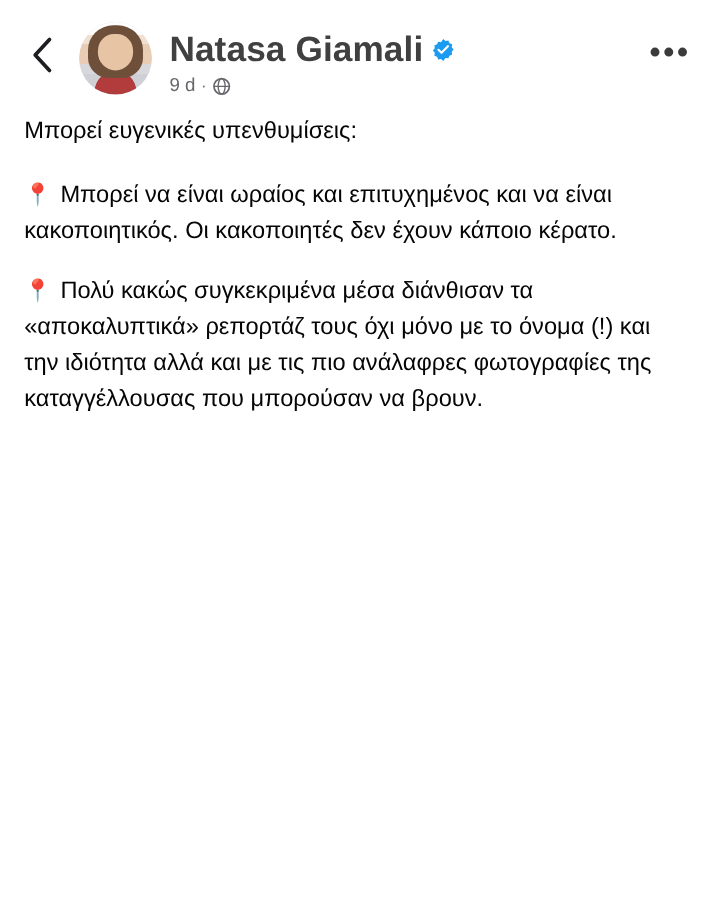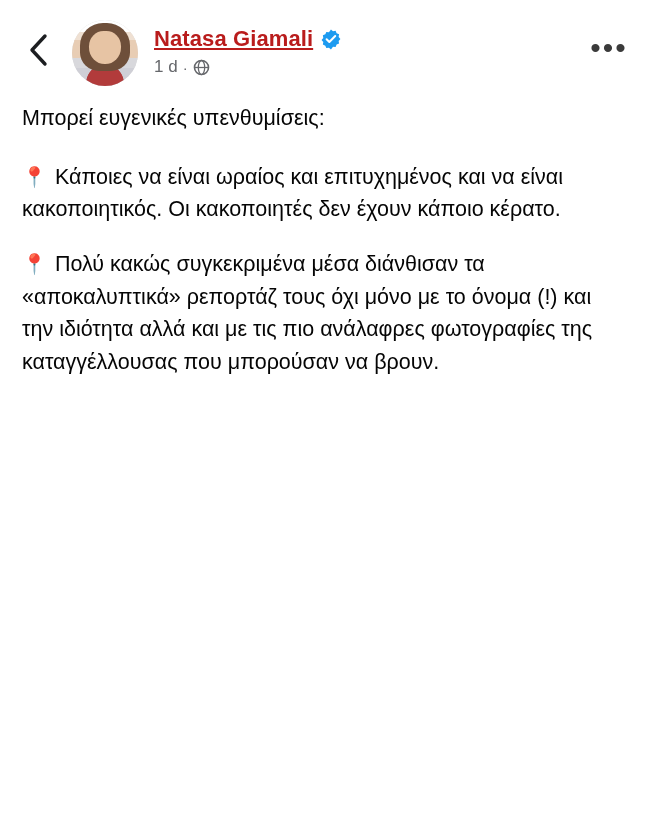--- a/index.html
+++ b/index.html
@@ -88,26 +88,25 @@
     padding-top: 8px;
     flex: 1 1 auto;
     min-width: 0;
   }
   .name-row {
     display: flex;
     align-items: center;
     gap: 7px;
   }
   .name {
-    font-size: 22px;
+    font-size: 32px;
     font-weight: bold;
-    color: #b91c1c;
+    color: #404040;
     letter-spacing: 0.1px;
     white-space: nowrap;
-    text-decoration: underline;
   }
   .verified {
     width: 22px;
     height: 22px;
     flex: 0 0 auto;
   }
   .meta-row {
     display: flex;
     align-items: center;
     gap: 5px;
@@ -175,21 +174,21 @@
       <div class="name-row">
         <span class="name">Natasa Giamali</span>
         <span class="verified">
           <svg width="22" height="22" viewBox="0 0 24 24" aria-hidden="true">
             <path d="M12 1.2l2.4 2.1 3.1-.5 1.2 2.9 2.9 1.2-.5 3.1 2.1 2.4-2.1 2.4.5 3.1-2.9 1.2-1.2 2.9-3.1-.5L12 24.8l-2.4-2.1-3.1.5-1.2-2.9-2.9-1.2.5-3.1L.8 13.6l2.1-2.4-.5-3.1 2.9-1.2 1.2-2.9 3.1.5z" transform="scale(0.92) translate(1,0.6)" fill="#1d9bf0"></path>
             <path d="M7.2 12.3l3 3 6.4-6.5" fill="none" stroke="#ffffff" stroke-width="2.2" stroke-linecap="round" stroke-linejoin="round"></path>
           </svg>
         </span>
       </div>
       <div class="meta-row">
-        <span>1 d</span>
+        <span>9 d</span>
         <span class="meta-sep">·</span>
         <span class="globe">
           <svg width="17" height="17" viewBox="0 0 16 16" aria-hidden="true">
             <circle cx="8" cy="8" r="6.6" fill="none" stroke="#65676b" stroke-width="1.5"></circle>
             <ellipse cx="8" cy="8" rx="3" ry="6.6" fill="none" stroke="#65676b" stroke-width="1.2"></ellipse>
             <line x1="1.5" y1="8" x2="14.5" y2="8" stroke="#65676b" stroke-width="1.2"></line>
           </svg>
         </span>
       </div>
     </div>
@@ -198,21 +197,21 @@
   </div>
 
   <div class="post-body">
 
     <p class="para first">
       <span>Μπορεί ευγενικές υπενθυμίσεις:</span>
     </p>
 
     <p class="para">
       <span class="pin">📍</span>
-      <span>Κάποιες να είναι ωραίος και επιτυχημένος και να είναι κακοποιητικός. Οι κακοποιητές δεν έχουν κάποιο κέρατο.</span>
+      <span>Μπορεί να είναι ωραίος και επιτυχημένος και να είναι κακοποιητικός. Οι κακοποιητές δεν έχουν κάποιο κέρατο.</span>
     </p>
 
 
 
 
 
     <p class="para">
       <span class="pin">📍</span>
       <span>Πολύ κακώς συγκεκριμένα μέσα διάνθισαν τα «αποκαλυπτικά» ρεπορτάζ τους όχι μόνο με το όνομα (!) και την ιδιότητα αλλά και με τις πιο ανάλαφρες φωτογραφίες της καταγγέλλουσας που μπορούσαν να βρουν.</span>
     </p>

